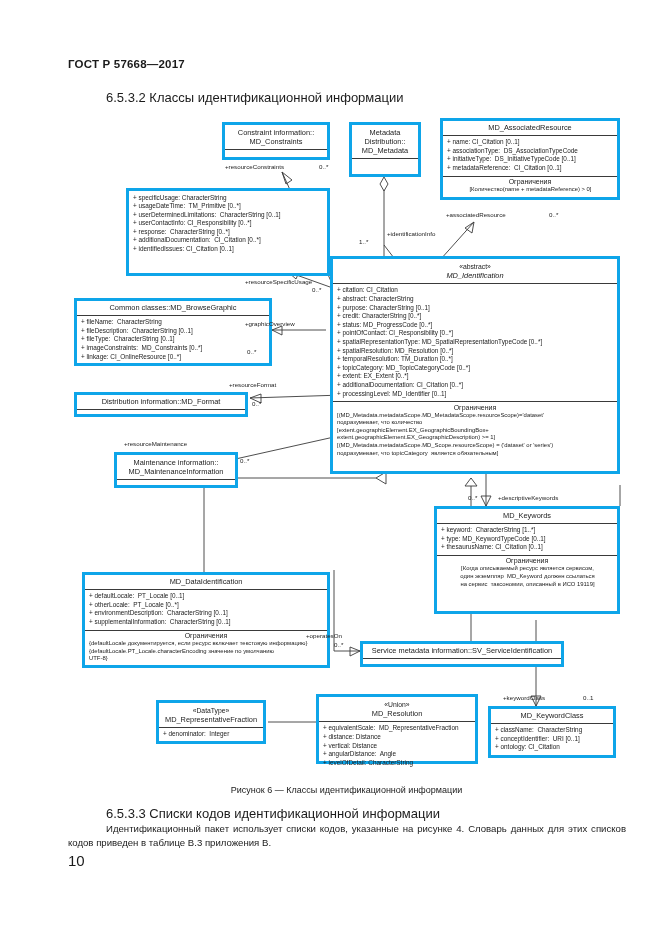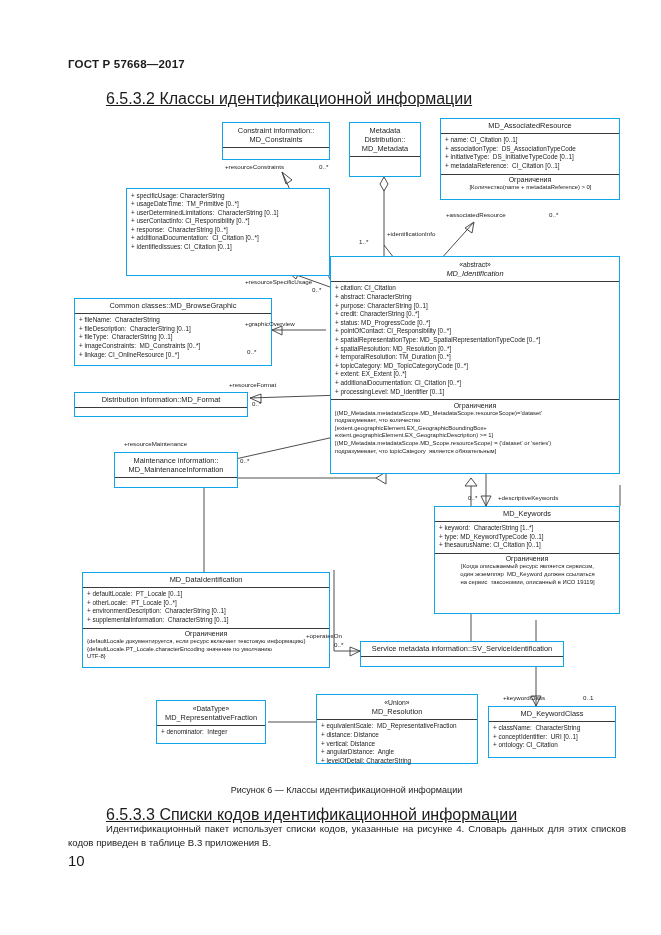--- a/index.html
+++ b/index.html
@@ -10,33 +10,33 @@
     -webkit-font-smoothing:antialiased;
   }
   .page{position:absolute;left:16px;top:0;width:661px;height:935px;border-radius:32px;}
 
   
   .std-header{
     position:absolute;left:52px;top:58px;
     font-size:11.5px;font-weight:bold;letter-spacing:.2px;
   }
   .sec-head{
-    position:absolute;font-size:16px;text-decoration:underline;
+    position:absolute;font-size:13px;
   }
   .body-par{
     position:absolute;font-size:9.6px;line-height:13.5px;text-align:justify;
   }
   .fig-caption{
     position:absolute;width:661px;text-align:center;font-size:9px;
   }
   .page-num{position:absolute;left:52px;top:852px;font-size:15px;}
 
   
   .uml{
-    position:absolute;border:1px solid #0ea5e9;background:#ffffff;
+    position:absolute;border:3px solid #0ea5e9;background:#ffffff;
     box-sizing:border-box;
   }
   .uml .hdr{
     border-bottom:1px solid #3a3a3a;
     text-align:center;
     font-size:7.4px;
     padding:2px 2px 2.5px 2px;
     line-height:9.2px;
   }
   .uml .hdr.tall{padding:2.5px 2px 3px 2px;}

